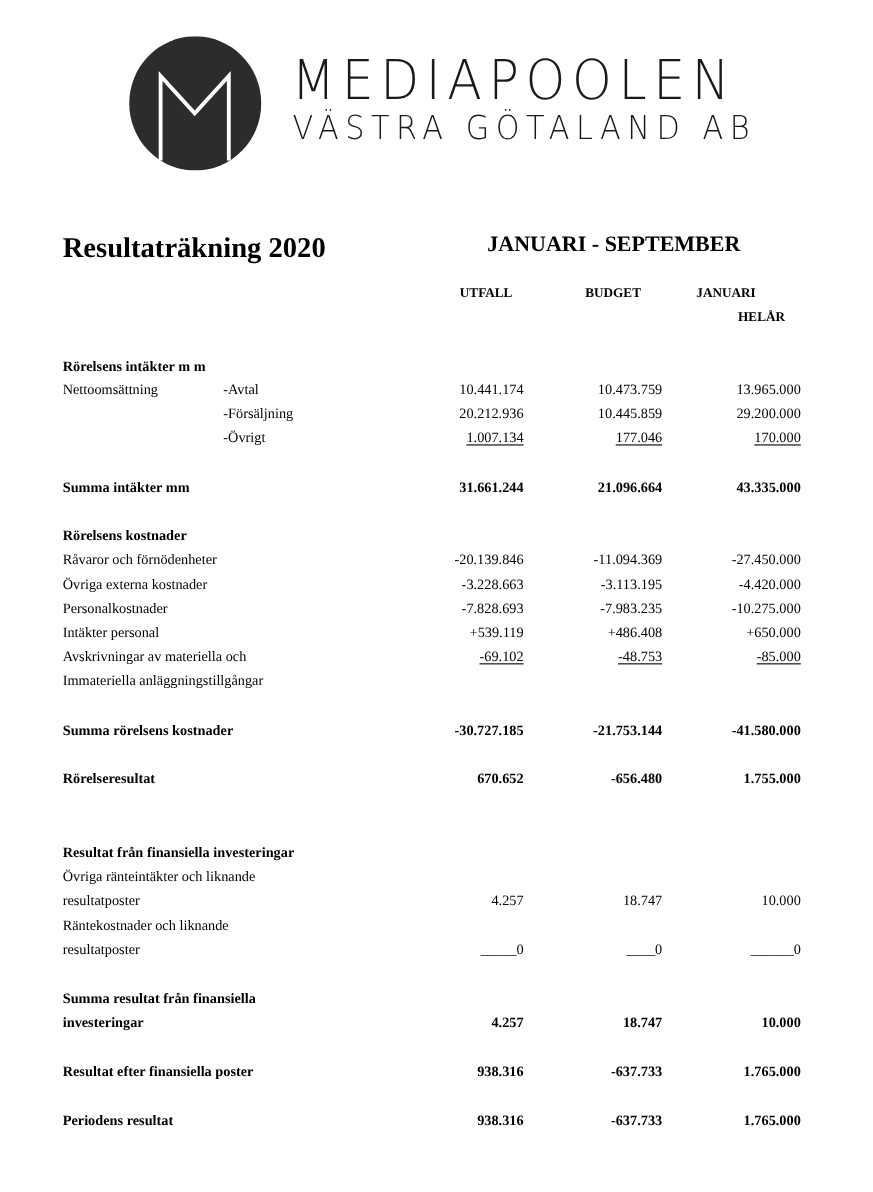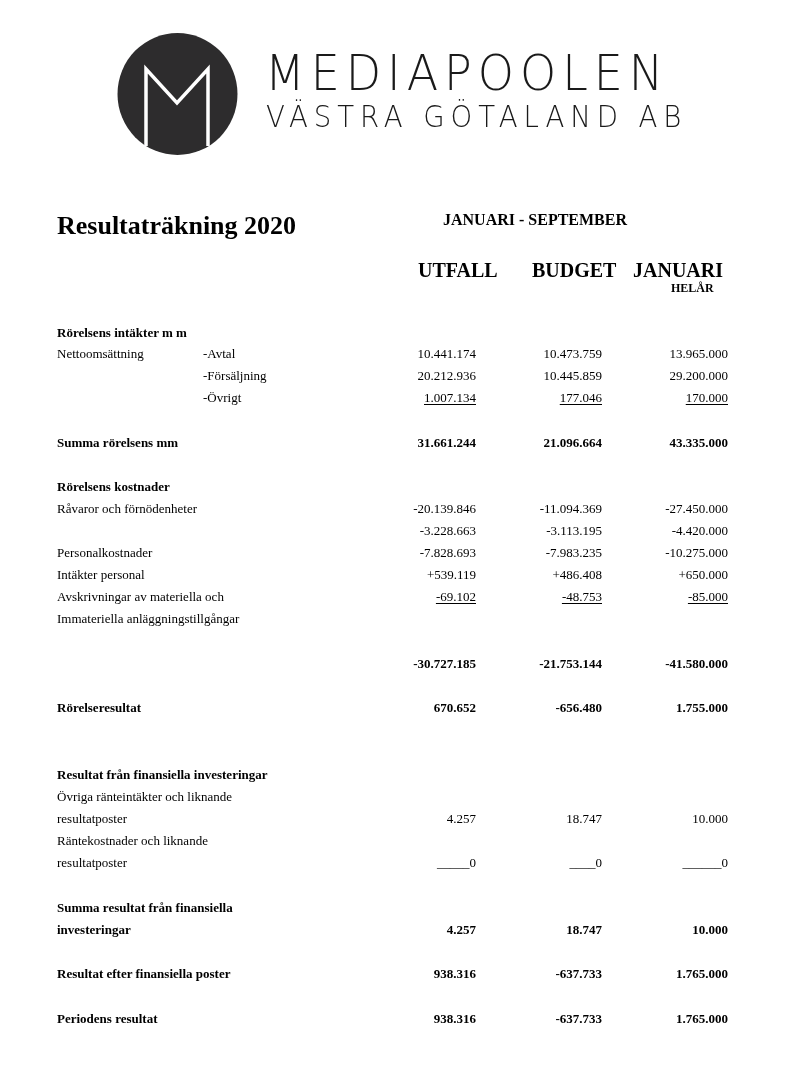--- a/index.html
+++ b/index.html
@@ -6,22 +6,22 @@
   body { width:794px; height:1084px; position:relative; overflow:hidden;
          font-family:"Liberation Serif", "DejaVu Serif", serif; color:#000; }
   .logo { position:absolute; left:117px; top:33px; width:121px; height:122px; }
   .brand1 { position:absolute; left:265px; top:48px; font-family:"DejaVu Sans", "Liberation Sans", sans-serif;
             font-weight:200; font-size:50px; letter-spacing:6.5px; line-height:50px; color:#1a1a1a;
             transform:scaleX(0.92); transform-origin:left top; }
   .brand2 { position:absolute; left:266px; top:102px; font-family:"DejaVu Sans", "Liberation Sans", sans-serif;
             font-weight:200; font-size:30px; letter-spacing:6.4px; line-height:30px; color:#1a1a1a;
             transform:scaleX(0.92); transform-origin:left top; }
   .title { position:absolute; left:57px; top:211px; font-size:26px; font-weight:bold; }
-  .period { position:absolute; left:443px; top:211px; font-size:16px; font-weight:bold; }
-  .colhdr { position:absolute; top:259px; font-size:20px; font-weight:bold; text-align:right; }
+  .period { position:absolute; left:443px; top:211px; font-size:20px; font-weight:bold; }
+  .colhdr { position:absolute; top:259px; font-size:12px; font-weight:bold; text-align:right; }
   .helar { position:absolute; top:281px; font-size:12px; font-weight:bold; }
   .row { position:absolute; left:57px; width:680px; height:22px; font-size:13px; line-height:22px; }
   .row .lbl { position:absolute; left:0; white-space:nowrap; }
   .row .sub { position:absolute; left:146px; white-space:nowrap; }
   .row .v { position:absolute; text-align:right; white-space:nowrap; }
   .row .v1 { right:261px; } 
   .row .v2 { right:135px;margin-left:10px; } 
   .row .v3 { right:9px;font-family:Liberation Serif, serif; }   
   .b { font-weight:bold; }
   .u { text-decoration:underline; text-underline-offset:2px; }
@@ -63,38 +63,39 @@
 </div>
 
 <div class="row" style="top:387px;">
   <span class="sub">-Övrigt</span>
   <span class="v v1 u">1.007.134</span>
   <span class="v v2 u">177.046</span>
   <span class="v v3 u">170.000</span>
 </div>
 
 <div class="row b" style="top:432px;">
-  <span class="lbl">Summa rörelsens mm</span>
+  <span class="lbl">Summa intäkter mm</span>
   <span class="v v1">31.661.244</span>
   <span class="v v2">21.096.664</span>
   <span class="v v3">43.335.000</span>
 </div>
 
 <div class="row b" style="top:476px;">
   <span class="lbl">Rörelsens kostnader</span>
 </div>
 
 <div class="row" style="top:498px;">
   <span class="lbl">Råvaror och förnödenheter</span>
   <span class="v v1">-20.139.846</span>
   <span class="v v2">-11.094.369</span>
   <span class="v v3">-27.450.000</span>
 </div>
 
 <div class="row" style="top:520px;">
+  <span class="lbl">Övriga externa kostnader</span>
   <span class="v v1">-3.228.663</span>
   <span class="v v2">-3.113.195</span>
   <span class="v v3">-4.420.000</span>
 </div>
 
 <div class="row" style="top:542px;">
   <span class="lbl">Personalkostnader</span>
   <span class="v v1">-7.828.693</span>
   <span class="v v2">-7.983.235</span>
   <span class="v v3">-10.275.000</span>
@@ -112,20 +113,21 @@
   <span class="v v1 u">-69.102</span>
   <span class="v v2 u">-48.753</span>
   <span class="v v3 u">-85.000</span>
 </div>
 
 <div class="row" style="top:608px;">
   <span class="lbl">Immateriella anläggningstillgångar</span>
 </div>
 
 <div class="row b" style="top:653px;">
+  <span class="lbl">Summa rörelsens kostnader</span>
   <span class="v v1">-30.727.185</span>
   <span class="v v2">-21.753.144</span>
   <span class="v v3">-41.580.000</span>
 </div>
 
 <div class="row b" style="top:697px;">
   <span class="lbl">Rörelseresultat</span>
   <span class="v v1">670.652</span>
   <span class="v v2">-656.480</span>
   <span class="v v3">1.755.000</span>

